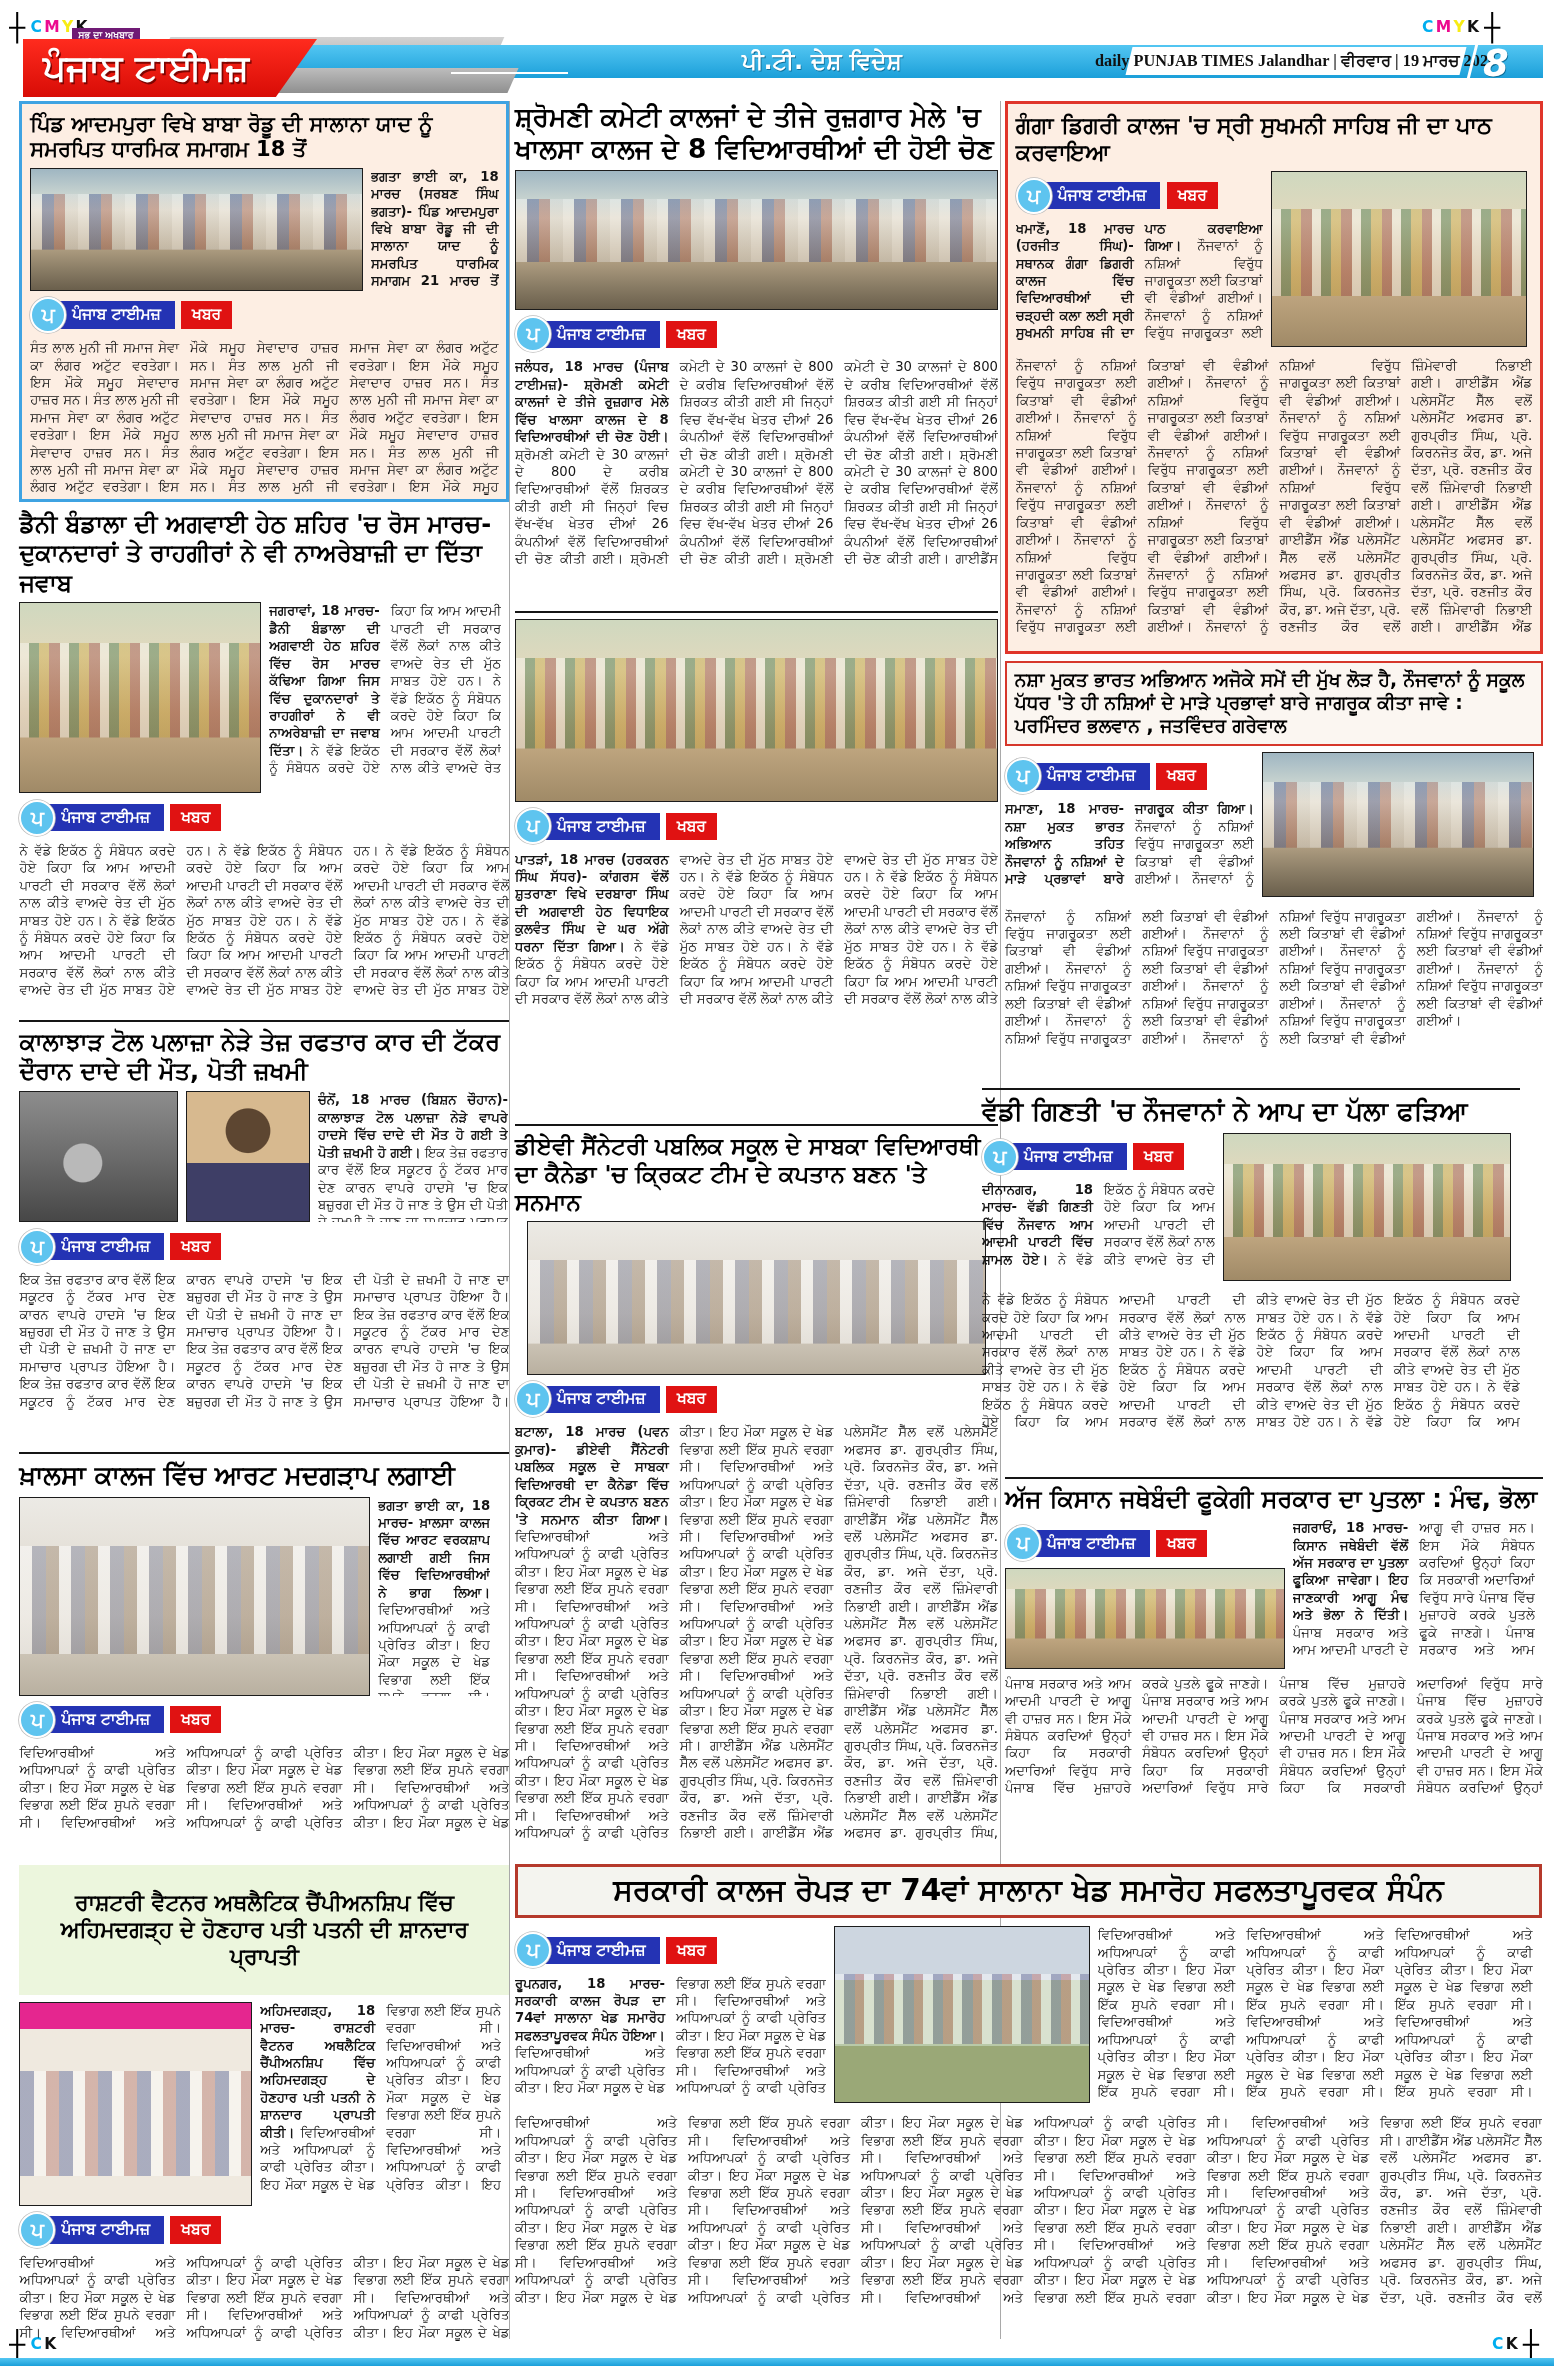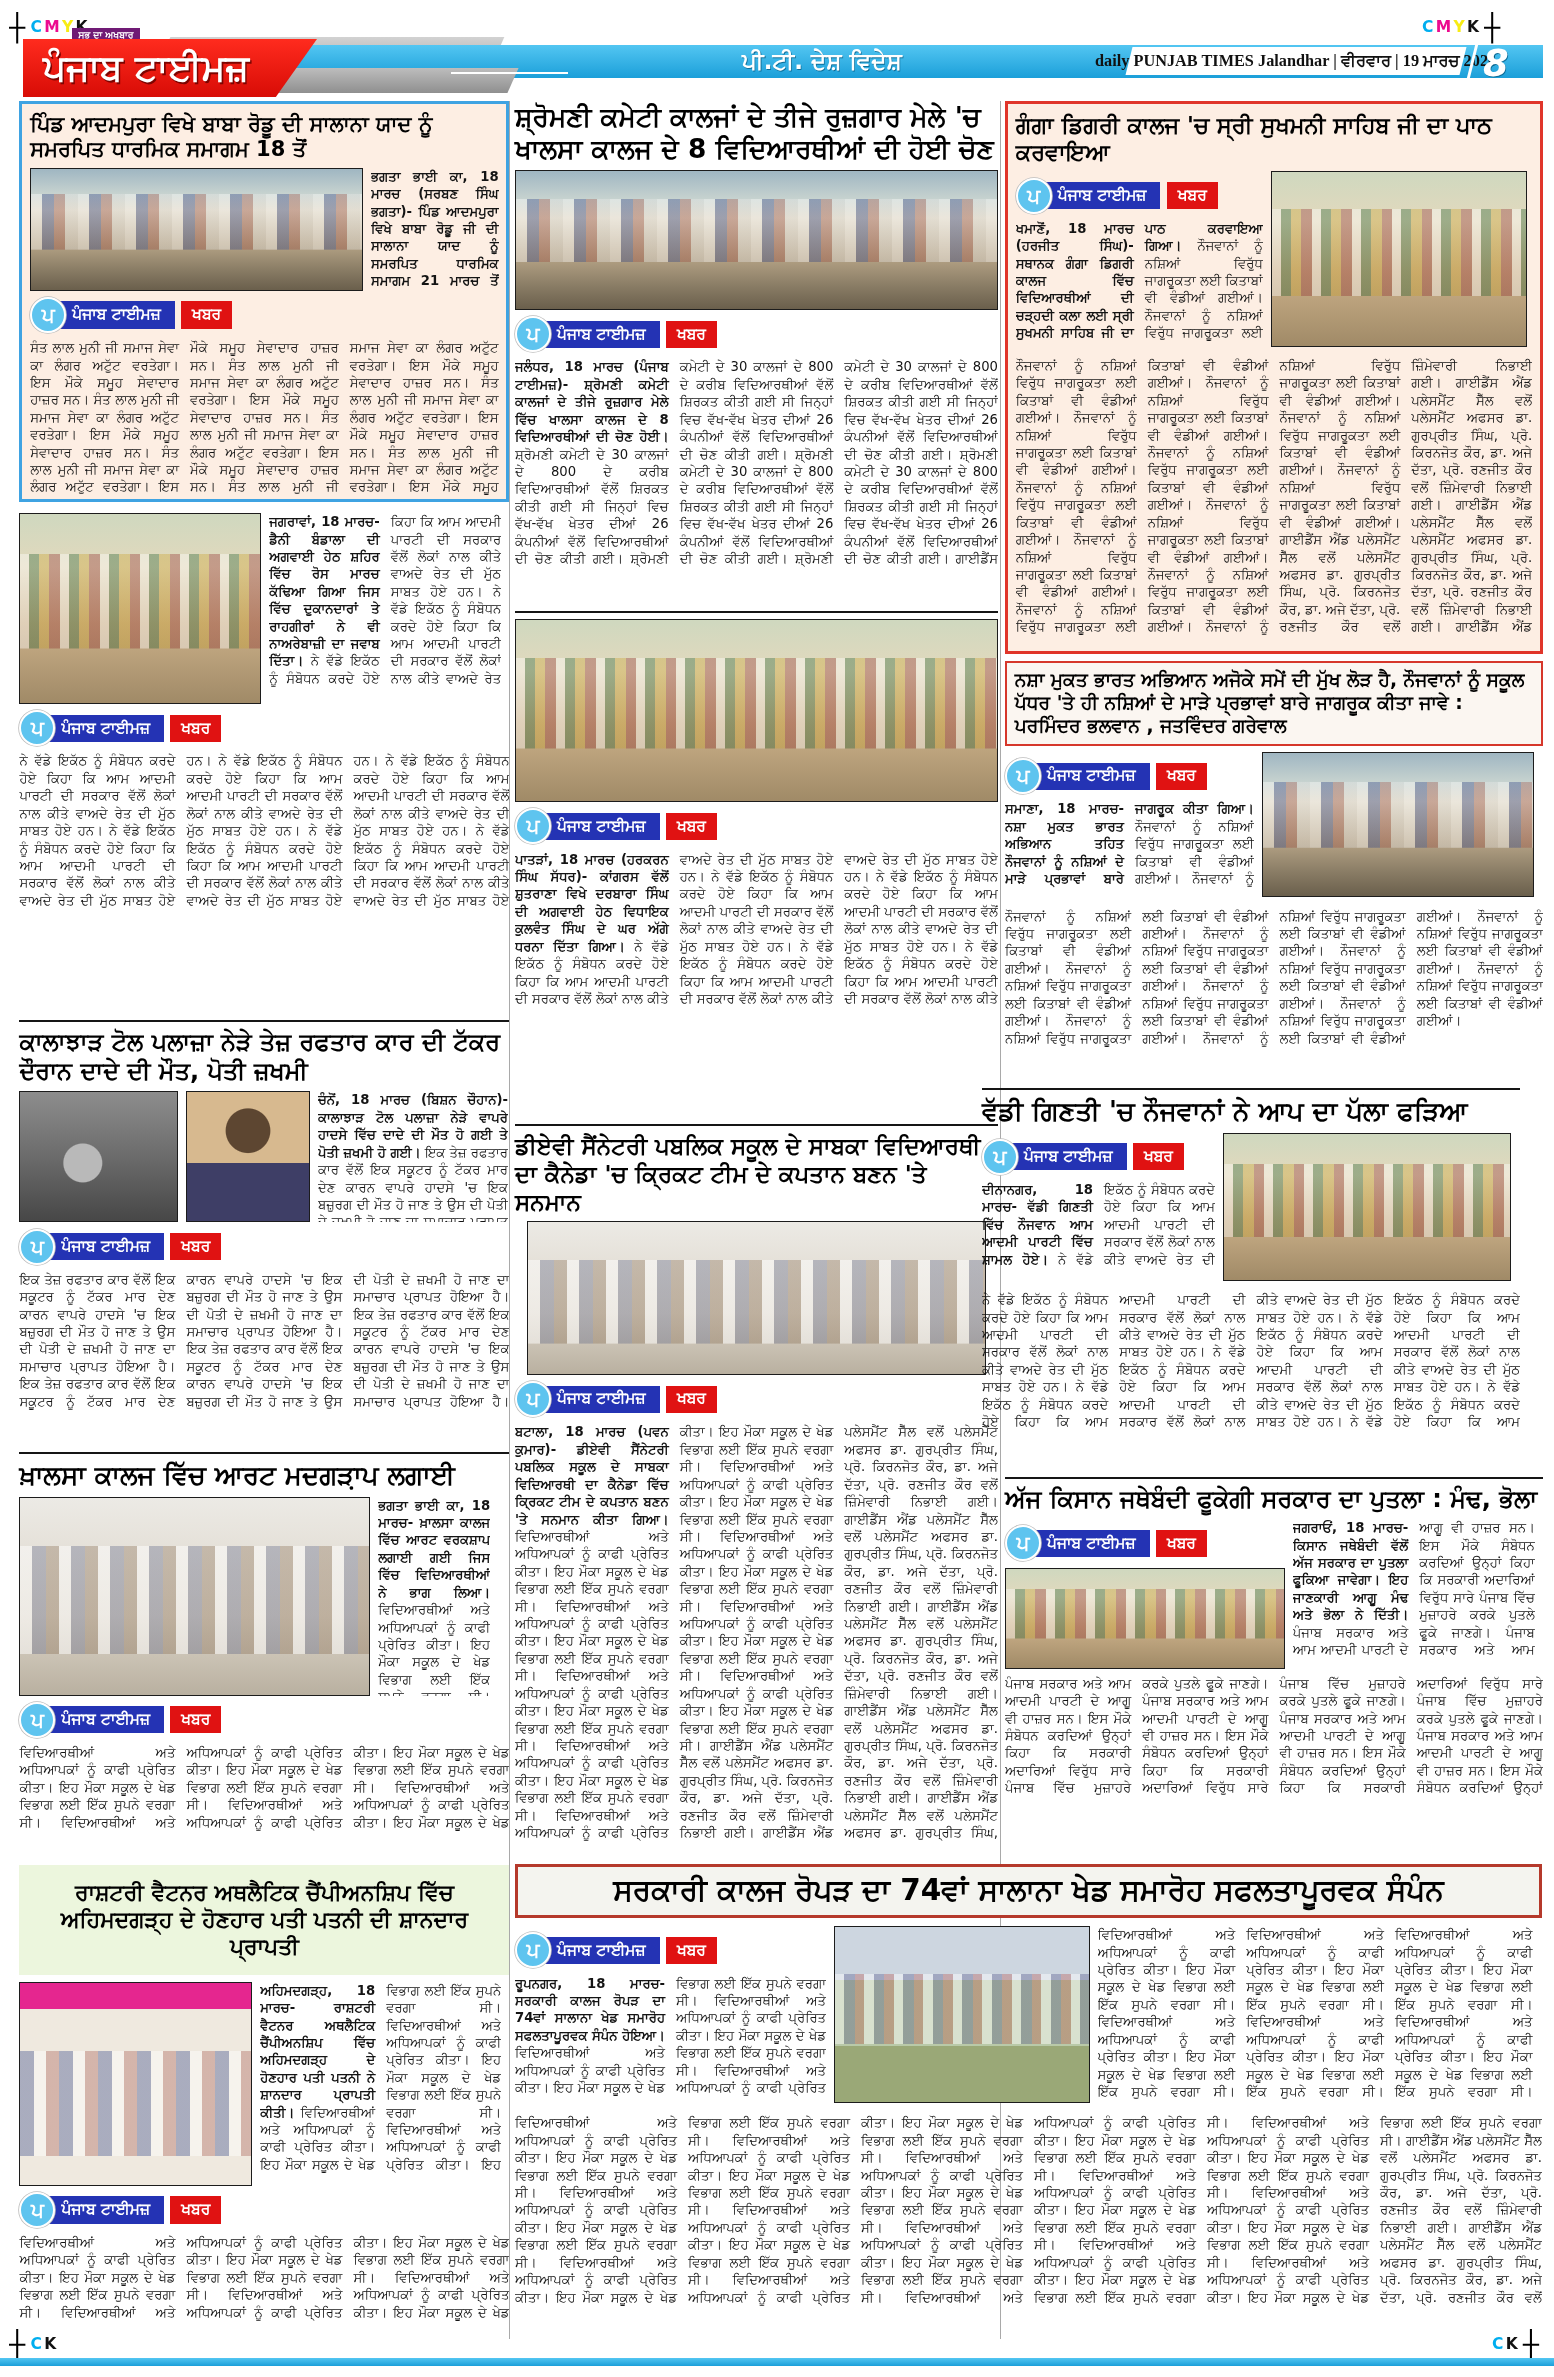--- a/index.html
+++ b/index.html
@@ -31,21 +31,21 @@
   .row{display:flex;gap:7.8px;margin-top:3.1px;}
   .body{font-size:13.2px;line-height:1.32;text-align:justify;color:#141414;overflow:hidden;}
   .cols-2{column-count:2;column-gap:11px;}
   .cols-3{column-count:3;column-gap:11px;}
   .cols-4{column-count:4;column-gap:11px;}
   .cols-6{column-count:6;column-gap:11px;}
   .lead{font-weight:bold;}
   .boxed-cream{border:3.1px solid #3fa3e2;background:#fdeee3;padding:7.8px;}
   .boxed-cream-red{border:3.1px solid #e0352a;background:#fdeee3;padding:7.8px;}
   .hlbox-red{border:2.3px solid #d6372b;background:#fbf6f1;padding:6.2px 7.8px;}
-  .hlbox-green{background:#ecf6dd;padding:15px 11px;text-align:center;}
+  .hlbox-green{background:#ecf6dd;padding:25px 11px;text-align:center;}
   .hlbox-banner{border:3.1px solid #b5392b;background:#f4f4ef;padding:6.2px 7.8px;text-align:center;}
   .vsep{position:absolute;width:0.8px;background:#a9a9a9;top:101px;height:2238px;}
   
   .badge{display:flex;align-items:center;margin:6.2px 0;height:36px;}
   .blogo{width:36px;height:36px;border-radius:50%;background:#5ec4ef;border:2.3px solid #fff;box-sizing:border-box;
          color:#fff;font-size:20px;font-weight:bold;display:flex;align-items:center;justify-content:center;
          z-index:2;margin-right:-11px;box-shadow:0 0 0 0.8px #bcbcbc;}
   .bbrand{background:#2433b4;color:#fff;font-weight:bold;font-size:15.5px;padding:3.9px 14px 5.4px 17px;}
   .btag{background:#e01212;color:#fff;font-weight:bold;font-size:15.5px;padding:3.9px 11px 5.4px;margin-left:6.2px;}
   
@@ -110,20 +110,21 @@
     </div>
     <div class="badge">
         <span class="blogo">ਪ</span>
         <span class="bbrand">ਪੰਜਾਬ ਟਾਈਮਜ਼</span>
         <span class="btag">ਖਬਰ</span>
       </div>
     <div class="body cols-3" style="height:165px;"><span>ਸੰਤ ਲਾਲ ਮੁਨੀ ਜੀ ਸਮਾਜ ਸੇਵਾ ਕਾ ਲੰਗਰ ਅਟੁੱਟ ਵਰਤੇਗਾ। ਇਸ ਮੌਕੇ ਸਮੂਹ ਸੇਵਾਦਾਰ ਹਾਜ਼ਰ ਸਨ। ਸੰਤ ਲਾਲ ਮੁਨੀ ਜੀ ਸਮਾਜ ਸੇਵਾ ਕਾ ਲੰਗਰ ਅਟੁੱਟ ਵਰਤੇਗਾ। ਇਸ ਮੌਕੇ ਸਮੂਹ ਸੇਵਾਦਾਰ ਹਾਜ਼ਰ ਸਨ। ਸੰਤ ਲਾਲ ਮੁਨੀ ਜੀ ਸਮਾਜ ਸੇਵਾ ਕਾ ਲੰਗਰ ਅਟੁੱਟ ਵਰਤੇਗਾ। ਇਸ ਮੌਕੇ ਸਮੂਹ ਸੇਵਾਦਾਰ ਹਾਜ਼ਰ ਸਨ। ਸੰਤ ਲਾਲ ਮੁਨੀ ਜੀ ਸਮਾਜ ਸੇਵਾ ਕਾ ਲੰਗਰ ਅਟੁੱਟ ਵਰਤੇਗਾ। ਇਸ ਮੌਕੇ ਸਮੂਹ ਸੇਵਾਦਾਰ ਹਾਜ਼ਰ ਸਨ। ਸੰਤ ਲਾਲ ਮੁਨੀ ਜੀ ਸਮਾਜ ਸੇਵਾ ਕਾ ਲੰਗਰ ਅਟੁੱਟ ਵਰਤੇਗਾ। ਇਸ ਮੌਕੇ ਸਮੂਹ ਸੇਵਾਦਾਰ ਹਾਜ਼ਰ ਸਨ। ਸੰਤ ਲਾਲ ਮੁਨੀ ਜੀ ਸਮਾਜ ਸੇਵਾ ਕਾ ਲੰਗਰ ਅਟੁੱਟ ਵਰਤੇਗਾ। ਇਸ ਮੌਕੇ ਸਮੂਹ ਸੇਵਾਦਾਰ ਹਾਜ਼ਰ ਸਨ। ਸੰਤ ਲਾਲ ਮੁਨੀ ਜੀ ਸਮਾਜ ਸੇਵਾ ਕਾ ਲੰਗਰ ਅਟੁੱਟ ਵਰਤੇਗਾ। ਇਸ ਮੌਕੇ ਸਮੂਹ ਸੇਵਾਦਾਰ ਹਾਜ਼ਰ ਸਨ। ਸੰਤ ਲਾਲ ਮੁਨੀ ਜੀ ਸਮਾਜ ਸੇਵਾ ਕਾ ਲੰਗਰ ਅਟੁੱਟ ਵਰਤੇਗਾ। ਇਸ ਮੌਕੇ ਸਮੂਹ ਸੇਵਾਦਾਰ ਹਾਜ਼ਰ ਸਨ। ਸੰਤ ਲਾਲ ਮੁਨੀ ਜੀ ਸਮਾਜ ਸੇਵਾ ਕਾ ਲੰਗਰ ਅਟੁੱਟ ਵਰਤੇਗਾ। ਇਸ ਮੌਕੇ ਸਮੂਹ ਸੇਵਾਦਾਰ ਹਾਜ਼ਰ ਸਨ।</span></div>
   </section>
 
   <section class="art" style="left:19.4px;top:510px;width:490px;height:504px;">
+    <h2 class="hl" style="font-size:24px;">ਡੈਨੀ ਬੰਡਾਲਾ ਦੀ ਅਗਵਾਈ ਹੇਠ ਸ਼ਹਿਰ 'ਚ ਰੋਸ ਮਾਰਚ-ਦੁਕਾਨਦਾਰਾਂ ਤੇ ਰਾਹਗੀਰਾਂ ਨੇ ਵੀ ਨਾਅਰੇਬਾਜ਼ੀ ਦਾ ਦਿੱਤਾ ਜਵਾਬ</h2>
     <div class="row">
       <div class="photo ph-crowd" style="width:242px;height:191px;"></div>
       <div class="body cols-2" style="width:232px;height:191px;"><span class="lead">ਜਗਰਾਵਾਂ, 18 ਮਾਰਚ- ਡੈਨੀ ਬੰਡਾਲਾ ਦੀ ਅਗਵਾਈ ਹੇਠ ਸ਼ਹਿਰ ਵਿੱਚ ਰੋਸ ਮਾਰਚ ਕੱਢਿਆ ਗਿਆ ਜਿਸ ਵਿੱਚ ਦੁਕਾਨਦਾਰਾਂ ਤੇ ਰਾਹਗੀਰਾਂ ਨੇ ਵੀ ਨਾਅਰੇਬਾਜ਼ੀ ਦਾ ਜਵਾਬ ਦਿੱਤਾ।</span> <span>ਨੇ ਵੱਡੇ ਇਕੱਠ ਨੂੰ ਸੰਬੋਧਨ ਕਰਦੇ ਹੋਏ ਕਿਹਾ ਕਿ ਆਮ ਆਦਮੀ ਪਾਰਟੀ ਦੀ ਸਰਕਾਰ ਵੱਲੋਂ ਲੋਕਾਂ ਨਾਲ ਕੀਤੇ ਵਾਅਦੇ ਰੇਤ ਦੀ ਮੁੱਠ ਸਾਬਤ ਹੋਏ ਹਨ। ਨੇ ਵੱਡੇ ਇਕੱਠ ਨੂੰ ਸੰਬੋਧਨ ਕਰਦੇ ਹੋਏ ਕਿਹਾ ਕਿ ਆਮ ਆਦਮੀ ਪਾਰਟੀ ਦੀ ਸਰਕਾਰ ਵੱਲੋਂ ਲੋਕਾਂ ਨਾਲ ਕੀਤੇ ਵਾਅਦੇ ਰੇਤ ਦੀ ਮੁੱਠ ਸਾਬਤ ਹੋਏ ਹਨ। ਨੇ ਵੱਡੇ ਇਕੱਠ ਨੂੰ ਸੰਬੋਧਨ ਕਰਦੇ ਹੋਏ ਕਿਹਾ ਕਿ ਆਮ ਆਦਮੀ ਪਾਰਟੀ ਦੀ ਸਰਕਾਰ ਵੱਲੋਂ ਲੋਕਾਂ ਨਾਲ ਕੀਤੇ ਵਾਅਦੇ ਰੇਤ ਦੀ ਮੁੱਠ ਸਾਬਤ ਹੋਏ ਹਨ। ਨੇ ਵੱਡੇ ਇਕੱਠ ਨੂੰ ਸੰਬੋਧਨ ਕਰਦੇ ਹੋਏ ਕਿਹਾ ਕਿ ਆਮ ਆਦਮੀ ਪਾਰਟੀ ਦੀ ਸਰਕਾਰ ਵੱਲੋਂ ਲੋਕਾਂ ਨਾਲ ਕੀਤੇ ਵਾਅਦੇ ਰੇਤ ਦੀ ਮੁੱਠ ਸਾਬਤ ਹੋਏ ਹਨ। ਨੇ ਵੱਡੇ ਇਕੱਠ ਨੂੰ ਸੰਬੋਧਨ ਕਰਦੇ ਹੋਏ ਕਿਹਾ ਕਿ ਆਮ ਆਦਮੀ ਪਾਰਟੀ ਦੀ ਸਰਕਾਰ ਵੱਲੋਂ ਲੋਕਾਂ ਨਾਲ ਕੀਤੇ ਵਾਅਦੇ ਰੇਤ ਦੀ ਮੁੱਠ ਸਾਬਤ ਹੋਏ ਹਨ।</span></div>
     </div>
     <div class="badge">
         <span class="blogo">ਪ</span>
         <span class="bbrand">ਪੰਜਾਬ ਟਾਈਮਜ਼</span>
         <span class="btag">ਖਬਰ</span>
       </div>
     <div class="body cols-3" style="height:162px;"><span>ਨੇ ਵੱਡੇ ਇਕੱਠ ਨੂੰ ਸੰਬੋਧਨ ਕਰਦੇ ਹੋਏ ਕਿਹਾ ਕਿ ਆਮ ਆਦਮੀ ਪਾਰਟੀ ਦੀ ਸਰਕਾਰ ਵੱਲੋਂ ਲੋਕਾਂ ਨਾਲ ਕੀਤੇ ਵਾਅਦੇ ਰੇਤ ਦੀ ਮੁੱਠ ਸਾਬਤ ਹੋਏ ਹਨ। ਨੇ ਵੱਡੇ ਇਕੱਠ ਨੂੰ ਸੰਬੋਧਨ ਕਰਦੇ ਹੋਏ ਕਿਹਾ ਕਿ ਆਮ ਆਦਮੀ ਪਾਰਟੀ ਦੀ ਸਰਕਾਰ ਵੱਲੋਂ ਲੋਕਾਂ ਨਾਲ ਕੀਤੇ ਵਾਅਦੇ ਰੇਤ ਦੀ ਮੁੱਠ ਸਾਬਤ ਹੋਏ ਹਨ। ਨੇ ਵੱਡੇ ਇਕੱਠ ਨੂੰ ਸੰਬੋਧਨ ਕਰਦੇ ਹੋਏ ਕਿਹਾ ਕਿ ਆਮ ਆਦਮੀ ਪਾਰਟੀ ਦੀ ਸਰਕਾਰ ਵੱਲੋਂ ਲੋਕਾਂ ਨਾਲ ਕੀਤੇ ਵਾਅਦੇ ਰੇਤ ਦੀ ਮੁੱਠ ਸਾਬਤ ਹੋਏ ਹਨ। ਨੇ ਵੱਡੇ ਇਕੱਠ ਨੂੰ ਸੰਬੋਧਨ ਕਰਦੇ ਹੋਏ ਕਿਹਾ ਕਿ ਆਮ ਆਦਮੀ ਪਾਰਟੀ ਦੀ ਸਰਕਾਰ ਵੱਲੋਂ ਲੋਕਾਂ ਨਾਲ ਕੀਤੇ ਵਾਅਦੇ ਰੇਤ ਦੀ ਮੁੱਠ ਸਾਬਤ ਹੋਏ ਹਨ। ਨੇ ਵੱਡੇ ਇਕੱਠ ਨੂੰ ਸੰਬੋਧਨ ਕਰਦੇ ਹੋਏ ਕਿਹਾ ਕਿ ਆਮ ਆਦਮੀ ਪਾਰਟੀ ਦੀ ਸਰਕਾਰ ਵੱਲੋਂ ਲੋਕਾਂ ਨਾਲ ਕੀਤੇ ਵਾਅਦੇ ਰੇਤ ਦੀ ਮੁੱਠ ਸਾਬਤ ਹੋਏ ਹਨ। ਨੇ ਵੱਡੇ ਇਕੱਠ ਨੂੰ ਸੰਬੋਧਨ ਕਰਦੇ ਹੋਏ ਕਿਹਾ ਕਿ ਆਮ ਆਦਮੀ ਪਾਰਟੀ ਦੀ ਸਰਕਾਰ ਵੱਲੋਂ ਲੋਕਾਂ ਨਾਲ ਕੀਤੇ ਵਾਅਦੇ ਰੇਤ ਦੀ ਮੁੱਠ ਸਾਬਤ ਹੋਏ ਹਨ। ਨੇ ਵੱਡੇ ਇਕੱਠ ਨੂੰ ਸੰਬੋਧਨ ਕਰਦੇ ਹੋਏ ਕਿਹਾ ਕਿ ਆਮ ਆਦਮੀ ਪਾਰਟੀ ਦੀ ਸਰਕਾਰ ਵੱਲੋਂ ਲੋਕਾਂ ਨਾਲ ਕੀਤੇ ਵਾਅਦੇ ਰੇਤ ਦੀ ਮੁੱਠ ਸਾਬਤ ਹੋਏ ਹਨ। ਨੇ ਵੱਡੇ ਇਕੱਠ ਨੂੰ ਸੰਬੋਧਨ ਕਰਦੇ ਹੋਏ ਕਿਹਾ ਕਿ ਆਮ ਆਦਮੀ ਪਾਰਟੀ ਦੀ ਸਰਕਾਰ ਵੱਲੋਂ ਲੋਕਾਂ ਨਾਲ ਕੀਤੇ ਵਾਅਦੇ ਰੇਤ ਦੀ ਮੁੱਠ ਸਾਬਤ ਹੋਏ ਹਨ। ਨੇ ਵੱਡੇ ਇਕੱਠ ਨੂੰ ਸੰਬੋਧਨ ਕਰਦੇ ਹੋਏ ਕਿਹਾ ਕਿ ਆਮ ਆਦਮੀ ਪਾਰਟੀ ਦੀ ਸਰਕਾਰ ਵੱਲੋਂ ਲੋਕਾਂ ਨਾਲ ਕੀਤੇ ਵਾਅਦੇ ਰੇਤ ਦੀ ਮੁੱਠ ਸਾਬਤ ਹੋਏ ਹਨ।</span></div>

